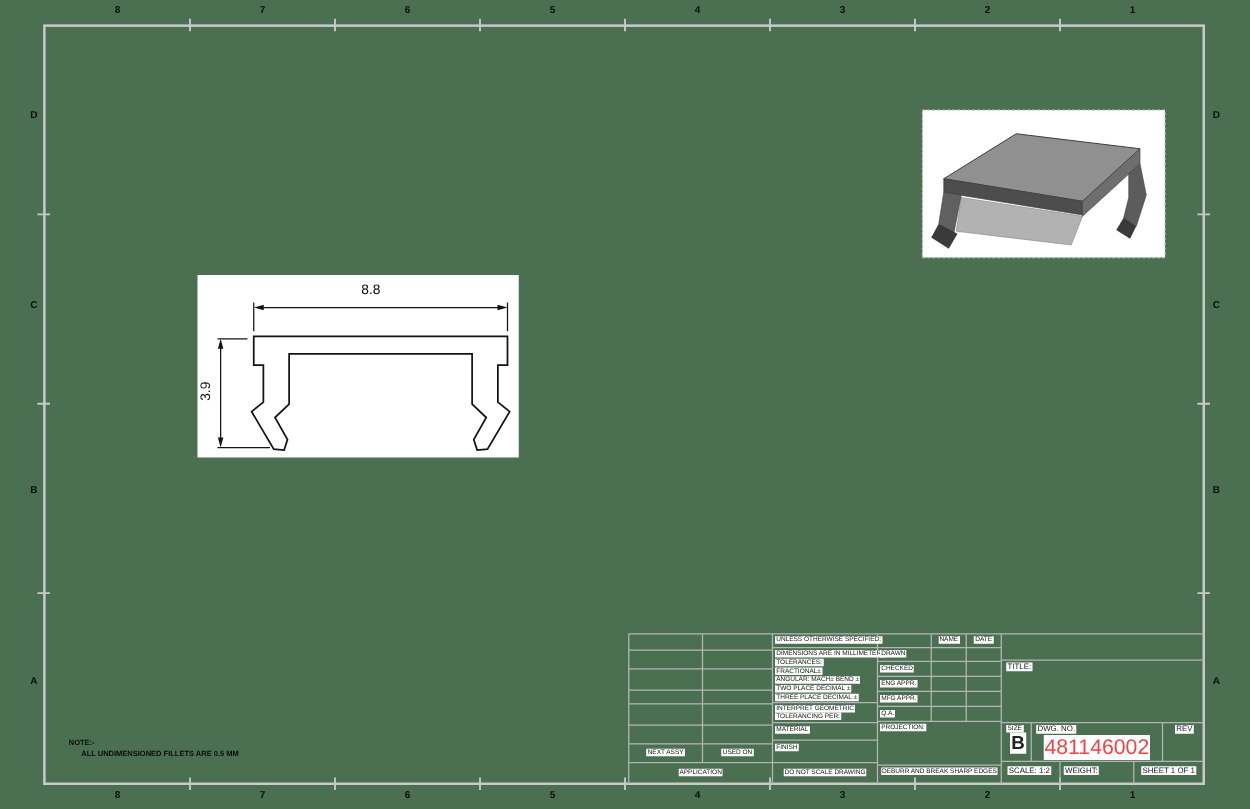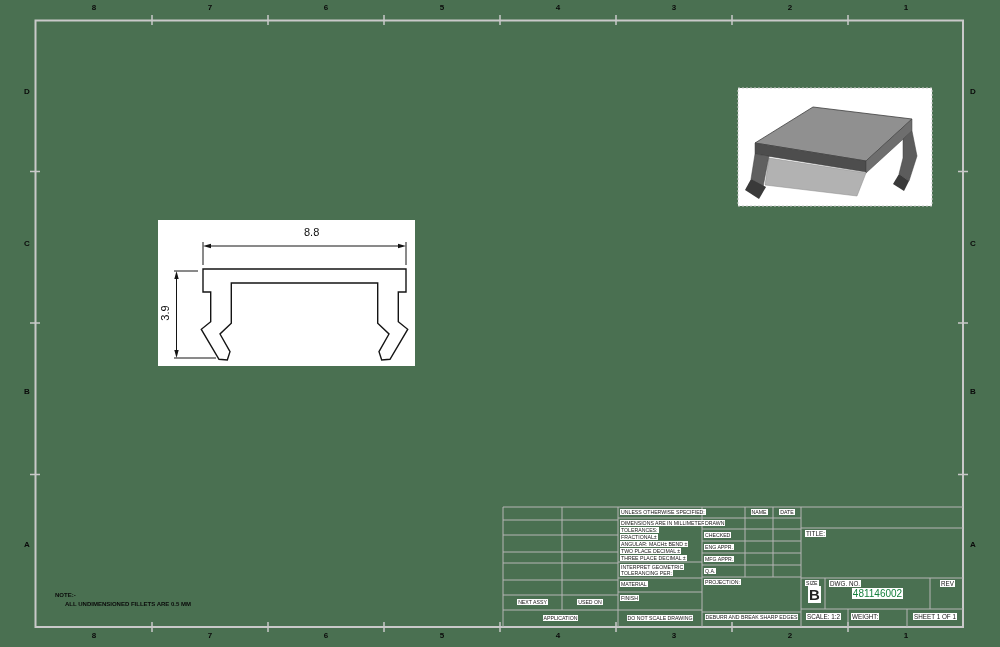--- a/index.html
+++ b/index.html
@@ -8,21 +8,21 @@
   #gfx{position:absolute;left:0;top:0;}
   .abs{position:absolute;white-space:nowrap;}
   .zone{width:20px;text-align:center;font-size:8px;font-weight:bold;color:#0a0a0a;}
   .zrow{width:14px;text-align:center;font-size:8px;font-weight:bold;color:#0a0a0a;}
   .tb{font-size:5.2px;color:#161616;line-height:6px;}
   .halo{background:#ffffff;padding:0 1px;display:inline-block;}
   .ctr{text-align:center;}
   .dim{font-size:11px;color:#0d0d0d;}
   .note{font-size:6px;color:#0a0a0a;font-weight:bold;}
   .big-b{font-size:15px;font-weight:bold;color:#222;}
-  .dwg{font-size:10px;color:#15803d;}
+  .dwg{font-size:17px;color:#ef4444;}
   .mid{font-size:6.3px;color:#161616;}
 </style>
 </head>
 <body>
 
 <div id="stage">
 
   <svg id="gfx" width="1000" height="647" viewBox="0 0 1000 647">
 
     <rect x="158" y="220" width="257" height="146" fill="#ffffff"></rect>
@@ -88,21 +88,21 @@
 
   <div class="abs zrow" style="left:20px;top:87px;">D</div>
   <div class="abs zrow" style="left:20px;top:239px;">C</div>
   <div class="abs zrow" style="left:20px;top:387px;">B</div>
   <div class="abs zrow" style="left:20px;top:540px;">A</div>
   <div class="abs zrow" style="left:966px;top:87px;">D</div>
   <div class="abs zrow" style="left:966px;top:239px;">C</div>
   <div class="abs zrow" style="left:966px;top:387px;">B</div>
   <div class="abs zrow" style="left:966px;top:540px;">A</div>
 
-  <div class="abs dim" style="left:304px;top:226px;">8.8</div>
+  <div class="abs dim" style="left:289px;top:226px;">8.8</div>
   <div class="abs dim" style="left:157px;top:307px;transform:rotate(-90deg);">3.9</div>
 
   <div class="abs note" style="left:55px;top:592px;">NOTE:-</div>
   <div class="abs note" style="left:65px;top:601px;">ALL UNDIMENSIONED FILLETS ARE 0.5 MM</div>
 
   <div class="abs tb" style="left:620px;top:509px;"><span class="halo">UNLESS OTHERWISE SPECIFIED:</span></div>
   <div class="abs tb" style="left:620px;top:520px;"><span class="halo">DIMENSIONS ARE IN MILLIMETERS</span></div>
   <div class="abs tb" style="left:620px;top:527px;"><span class="halo">TOLERANCES:</span></div>
   <div class="abs tb" style="left:620px;top:534px;"><span class="halo">FRACTIONAL±</span></div>
   <div class="abs tb" style="left:620px;top:541px;"><span class="halo">ANGULAR: MACH±  BEND ±</span></div>

